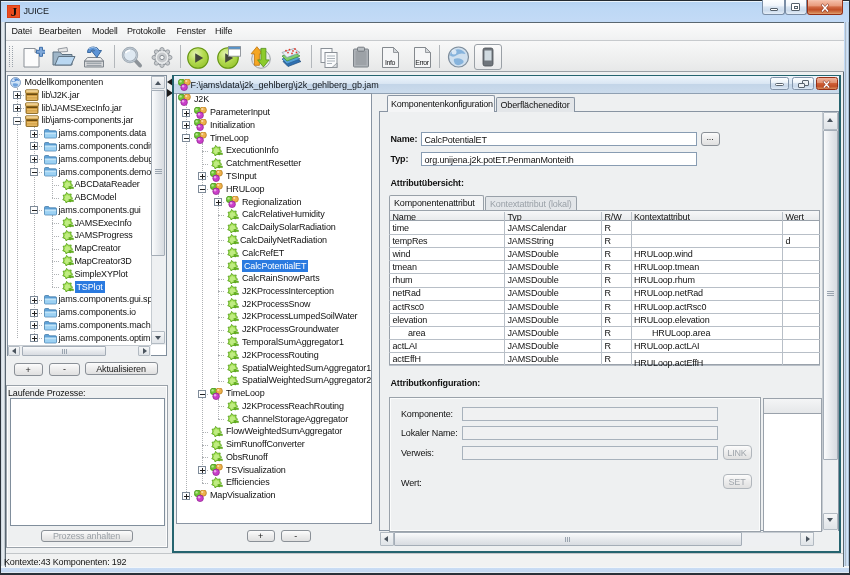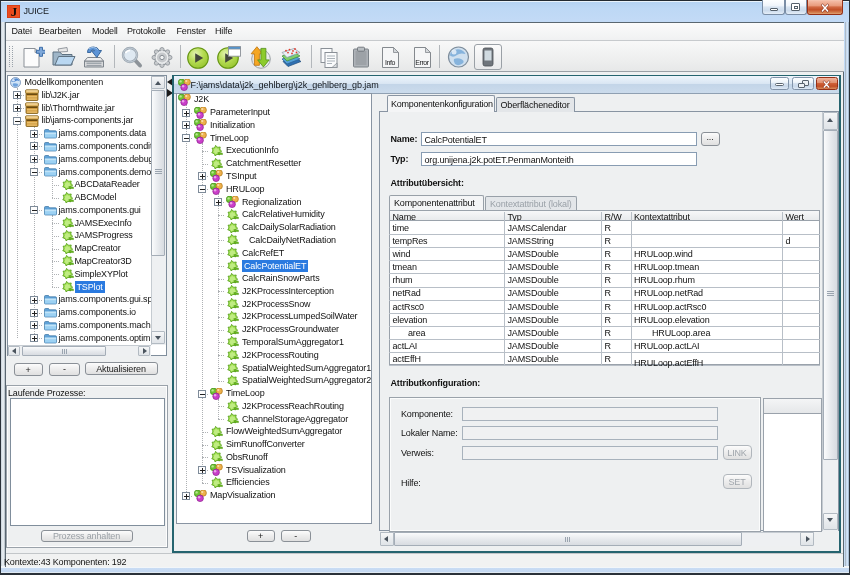--- a/index.html
+++ b/index.html
@@ -225,21 +225,21 @@
       <rect x="3.5" y="1.5" width="1" height="5" fill="#222"></rect>
 </svg>
 <svg style="position:absolute;left:17px;top:26.560000000000002px" width="14" height="12" viewBox="0 0 14 12">
 <rect x="1" y="4" width="12" height="7.5" rx="0.8" fill="#cf9a3e" stroke="#7c5a14" stroke-width="0.8"></rect>
 <rect x="1.6" y="4.4" width="10.8" height="1.6" fill="#6b4a10"></rect>
 <rect x="0.6" y="0.8" width="12.8" height="3.6" rx="0.8" fill="#e8bd6a" stroke="#7c5a14" stroke-width="0.8"></rect>
 <rect x="1.4" y="1.4" width="11.2" height="1.2" fill="#f6dba4"></rect>
 <rect x="2" y="7" width="10" height="1.4" fill="#e8bd6a"></rect>
 <rect x="2" y="9.4" width="10" height="1.4" fill="#e8bd6a"></rect>
 </svg>
-<div class="txt" style="left:33.5px;top:27.1px">lib\Thornthwaite.jar</div>
+<div class="txt" style="left:33.5px;top:27.1px">lib\JAMSExecInfo.jar</div>
 <div class="abs" style="left:8.5px;top:45.3px;width:7.5px;height:1px;border-top:1px dotted #aeb1b4"></div>
 <svg style="position:absolute;left:4.5px;top:41.34px" width="8" height="8" viewBox="0 0 8 8" shape-rendering="crispEdges">
 <rect x="0.5" y="0.5" width="7" height="7" fill="#fdfdfd" stroke="#7e8b99" stroke-width="1"></rect>
 <rect x="1.5" y="3.5" width="5" height="1" fill="#222"></rect>
 </svg>
 <svg style="position:absolute;left:17px;top:39.34px" width="14" height="12" viewBox="0 0 14 12">
 <rect x="1" y="4" width="12" height="7.5" rx="0.8" fill="#cf9a3e" stroke="#7c5a14" stroke-width="0.8"></rect>
 <rect x="1.6" y="4.4" width="10.8" height="1.6" fill="#6b4a10"></rect>
 <rect x="0.6" y="0.8" width="12.8" height="3.6" rx="0.8" fill="#e8bd6a" stroke="#7c5a14" stroke-width="0.8"></rect>
 <rect x="1.4" y="1.4" width="11.2" height="1.2" fill="#f6dba4"></rect>
@@ -587,21 +587,21 @@
 <path d="M6.0 2.5 C6.8 3.6 7.6 3.9 9.0 3.7 C8.5 4.9 8.8 5.7 9.8 6.4 C8.6 6.9 8.2 7.5 8.3 8.8 C7.1 8.3 6.3 8.5 5.3 9.3 C5.1 8.1 4.5 7.5 3.3 7.2 C4.1 6.2 4.2 5.4 3.6 4.3 C4.9 4.4 5.6 3.8 6.0 2.5 Z" fill="#c0ec83"></path>
 <path d="M7.8 7.6 L12.3 8.0 L12.5 9.6 L8.4 9.4 Z" fill="#6bbc20" stroke="#4c9212" stroke-width="0.5"></path>
 </svg>
 <div class="txt" style="left:65px;top:128.5px">CalcDailySolarRadiation</div>
 <div class="abs" style="left:41px;top:146.8px;width:6px;height:1px;border-top:1px dotted #aeb1b4"></div>
 <svg style="position:absolute;left:48.5px;top:140.76999999999998px" width="13" height="12" viewBox="0 0 13 12">
 <path d="M5.6 0.4 C6.6 2.2 7.8 2.6 10.2 2.0 C9.5 3.9 9.9 5.1 11.6 6.2 C9.8 6.9 9.2 7.9 9.5 9.9 C7.7 9.1 6.4 9.4 5.0 10.8 C4.6 8.9 3.7 8.1 1.8 7.8 C3.0 6.2 3.1 5.0 2.1 3.2 C4.1 3.4 5.0 2.4 5.6 0.4 Z" fill="#9ede4d" stroke="#55a016" stroke-width="0.9"></path>
 <path d="M6.0 2.5 C6.8 3.6 7.6 3.9 9.0 3.7 C8.5 4.9 8.8 5.7 9.8 6.4 C8.6 6.9 8.2 7.5 8.3 8.8 C7.1 8.3 6.3 8.5 5.3 9.3 C5.1 8.1 4.5 7.5 3.3 7.2 C4.1 6.2 4.2 5.4 3.6 4.3 C4.9 4.4 5.6 3.8 6.0 2.5 Z" fill="#c0ec83"></path>
 <path d="M7.8 7.6 L12.3 8.0 L12.5 9.6 L8.4 9.4 Z" fill="#6bbc20" stroke="#4c9212" stroke-width="0.5"></path>
 </svg>
-<div class="txt" style="left:72px;top:141.3px">CalcDailyNetRadiation</div>
+<div class="txt" style="left:63px;top:141.3px">CalcDailyNetRadiation</div>
 <div class="abs" style="left:41px;top:159.5px;width:6px;height:1px;border-top:1px dotted #aeb1b4"></div>
 <svg style="position:absolute;left:48.5px;top:153.54000000000002px" width="13" height="12" viewBox="0 0 13 12">
 <path d="M5.6 0.4 C6.6 2.2 7.8 2.6 10.2 2.0 C9.5 3.9 9.9 5.1 11.6 6.2 C9.8 6.9 9.2 7.9 9.5 9.9 C7.7 9.1 6.4 9.4 5.0 10.8 C4.6 8.9 3.7 8.1 1.8 7.8 C3.0 6.2 3.1 5.0 2.1 3.2 C4.1 3.4 5.0 2.4 5.6 0.4 Z" fill="#9ede4d" stroke="#55a016" stroke-width="0.9"></path>
 <path d="M6.0 2.5 C6.8 3.6 7.6 3.9 9.0 3.7 C8.5 4.9 8.8 5.7 9.8 6.4 C8.6 6.9 8.2 7.5 8.3 8.8 C7.1 8.3 6.3 8.5 5.3 9.3 C5.1 8.1 4.5 7.5 3.3 7.2 C4.1 6.2 4.2 5.4 3.6 4.3 C4.9 4.4 5.6 3.8 6.0 2.5 Z" fill="#c0ec83"></path>
 <path d="M7.8 7.6 L12.3 8.0 L12.5 9.6 L8.4 9.4 Z" fill="#6bbc20" stroke="#4c9212" stroke-width="0.5"></path>
 </svg>
 <div class="txt" style="left:65px;top:154.0px">CalcRefET</div>
 <div class="abs" style="left:41px;top:172.3px;width:6px;height:1px;border-top:1px dotted #aeb1b4"></div>
 <svg style="position:absolute;left:48.5px;top:166.31px" width="13" height="12" viewBox="0 0 13 12">
 <path d="M5.6 0.4 C6.6 2.2 7.8 2.6 10.2 2.0 C9.5 3.9 9.9 5.1 11.6 6.2 C9.8 6.9 9.2 7.9 9.5 9.9 C7.7 9.1 6.4 9.4 5.0 10.8 C4.6 8.9 3.7 8.1 1.8 7.8 C3.0 6.2 3.1 5.0 2.1 3.2 C4.1 3.4 5.0 2.4 5.6 0.4 Z" fill="#9ede4d" stroke="#55a016" stroke-width="0.9"></path>
@@ -843,21 +843,21 @@
 <div class="txt" style="left:634.0px;top:358px">HRULoop.actEffH</div>
 <div class="txt b" style="left:390.5px;top:377.5px">Attributkonfiguration:</div>
 <div class="abs" style="left:389px;top:396.5px;width:372px;height:135px;border:1px solid #9aa2aa;box-shadow:inset 0 0 0 1px #fbfcfc"></div>
 <div class="txt" style="left:401px;top:408.5px">Komponente:</div>
 <div class="abs" style="left:461.5px;top:406.5px;width:256px;height:14px;background:#f0f1f2;border:1px solid #a8b2bc"></div>
 <div class="txt" style="left:401px;top:428px">Lokaler Name:</div>
 <div class="abs" style="left:461.5px;top:426px;width:256px;height:14px;background:#f0f1f2;border:1px solid #a8b2bc"></div>
 <div class="txt" style="left:401px;top:447.5px">Verweis:</div>
 <div class="abs" style="left:461.5px;top:445.5px;width:256px;height:14px;background:#f0f1f2;border:1px solid #a8b2bc"></div>
 <div class="btn" style="left:722.5px;top:444.5px;width:29px;height:15.5px;line-height:14px;color:#a0a6ac;border-color:#b0b6bc;border-radius:4px">LINK</div>
-<div class="txt" style="left:401px;top:477.5px">Hilfe:</div>
+<div class="txt" style="left:401px;top:477.5px">Wert:</div>
 <div class="btn" style="left:722.5px;top:473.5px;width:29px;height:15.5px;line-height:14px;color:#a0a6ac;border-color:#b0b6bc;border-radius:4px">SET</div>
 <div class="abs" style="left:762.5px;top:398px;width:59px;height:15.5px;background:linear-gradient(#f4f5f6,#e5e7e9);border:1px solid #9aa2ab"></div>
 <div class="abs" style="left:762.5px;top:413.5px;width:59px;height:118.5px;background:#fff;border:1px solid #9aa2ab;border-top:none"></div>
 <div class="sb" style="left:822px;top:111.5px;width:15.5px;height:419px;border:none;border-left:1px solid #c5cbd1"></div>
 <div class="sbbox" style="left:822.5px;top:112px;width:15px;height:17.5px"></div>
 <div class="arr" style="left:826.5px;top:117.5px;border-left:3.5px solid transparent;border-right:3.5px solid transparent;border-bottom:4.5px solid #4a545e"></div>
 <div class="sbbox" style="left:822.5px;top:512.5px;width:15px;height:17.5px"></div>
 <div class="arr" style="left:826.5px;top:518px;border-left:3.5px solid transparent;border-right:3.5px solid transparent;border-top:4.5px solid #4a545e"></div>
 <div class="sbthumb" style="left:822.5px;top:130px;width:15px;height:330px"></div>
 <div class="abs" style="left:826.5px;top:291px;width:7px;height:1px;background:#9aa4af;box-shadow:0 2px #9aa4af,0 4px #9aa4af"></div>

